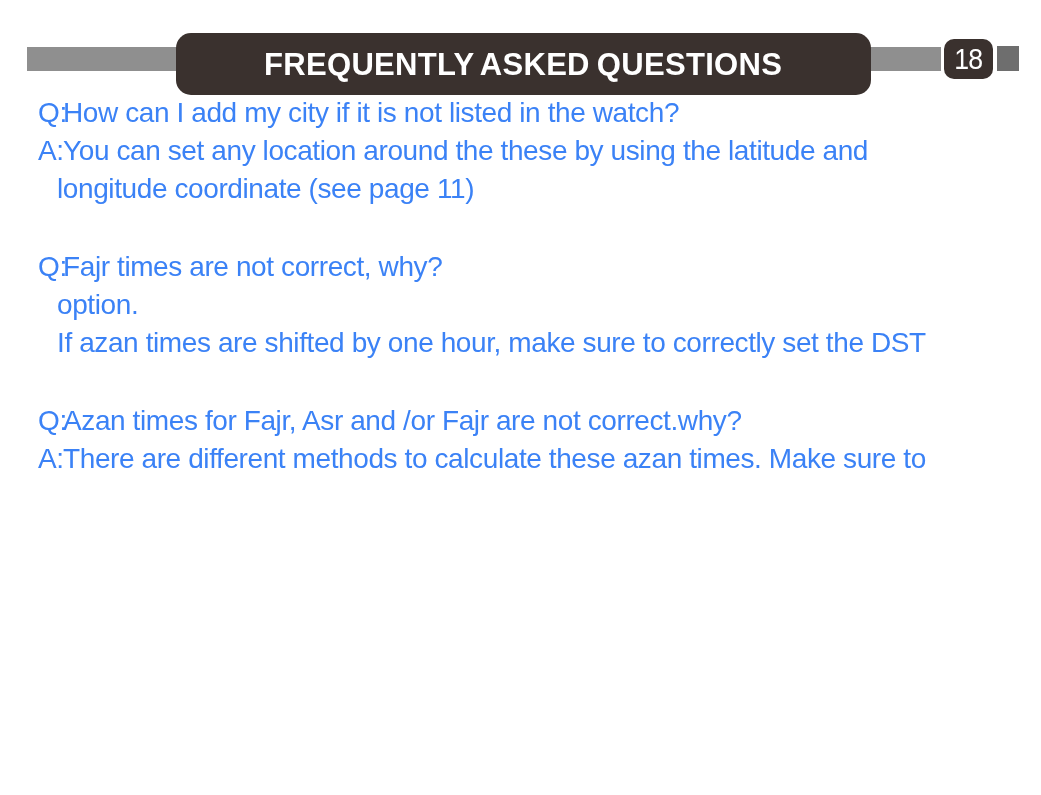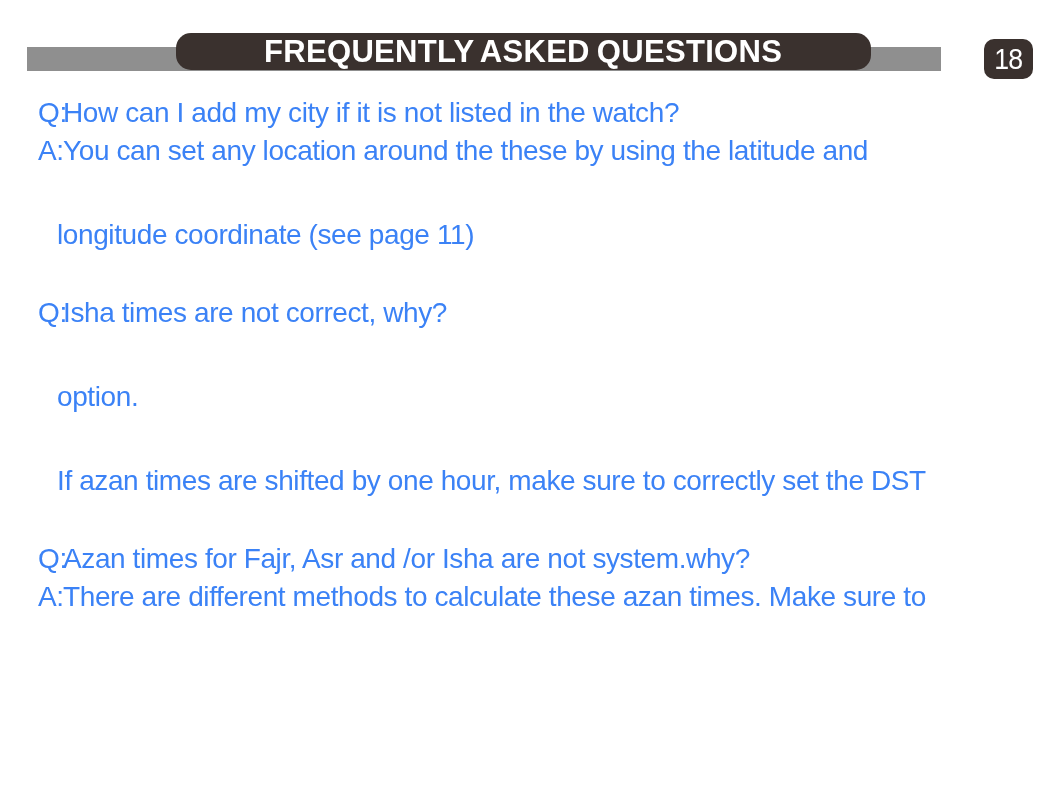--- a/index.html
+++ b/index.html
@@ -26,40 +26,40 @@
     width: 914px;
     height: 24px;
     background: #8f8f8f;
     z-index: 1;
   }
   .title-box {
     position: absolute;
     left: 176px;
     top: 33px;
     width: 695px;
-    height: 37px;
+    height: 62px;
     background: #3a312e;
     border-radius: 15px;
     z-index: 2;
     display: flex;
     align-items: center;
     justify-content: center;
   }
   .title-text {
     color: #ffffff;
     font-size: 32px;
     font-weight: bold;
     letter-spacing: 0.3px;
     word-spacing: -2px;
     transform: scaleX(0.97);
     white-space: nowrap;
   }
   .page-badge {
     position: absolute;
-    left: 984px;
+    left: 944px;
     top: 39px;
     width: 49px;
     height: 40px;
     background: #3a312e;
     border-radius: 10px;
     z-index: 2;
     box-shadow: 0 0 0 3px #ffffff;
     display: flex;
     align-items: center;
     justify-content: center;
@@ -91,21 +91,21 @@
     line-height: 38px;
     letter-spacing: -0.4px;
   }
   .qa-block { margin: 0; }
   .qa-block + .qa-block { margin-top: 40px; }
   .line { white-space: nowrap; }
   .prefix {
     display: inline-block;
     width: 25px;
   }
-  .cont { padding-left: 19px; margin-top: 46px; }
+  .cont { padding-left: 19px; }
 </style>
 </head>
 <body>
 
 <div class="page">
 
   <div class="header-bar"></div>
   <div class="title-box">
     <span class="title-text">FREQUENTLY ASKED QUESTIONS</span>
   </div>
@@ -121,29 +121,29 @@
         <span class="prefix">Q:</span><span>How can I add my city if it is not listed in the watch?</span>
       </div>
       <div class="line">
         <span class="prefix">A:</span><span>You can set any location around the these by using the latitude and</span>
       </div>
       <div class="line cont">longitude coordinate (see page 11)</div>
     </section>
 
     <section class="qa-block">
       <div class="line">
-        <span class="prefix">Q:</span><span>Isha times are not correct, why?</span>
+        <span class="prefix">Q:</span><span>Fajr times are not correct, why?</span>
       </div>
       <div class="line cont">option.</div>
       <div class="line cont">If azan times are shifted by one hour, make sure to correctly set the DST</div>
     </section>
 
     <section class="qa-block">
       <div class="line">
-        <span class="prefix">Q:</span><span>Azan times for Fajr, Asr and /or Isha are not system.why?</span>
+        <span class="prefix">Q:</span><span>Azan times for Fajr, Asr and /or Fajr are not correct.why?</span>
       </div>
       <div class="line">
         <span class="prefix">A:</span><span>There are different methods to calculate these azan times. Make sure to</span>
       </div>
     </section>
 
   </div>
 </div>
 
 </body></html>

